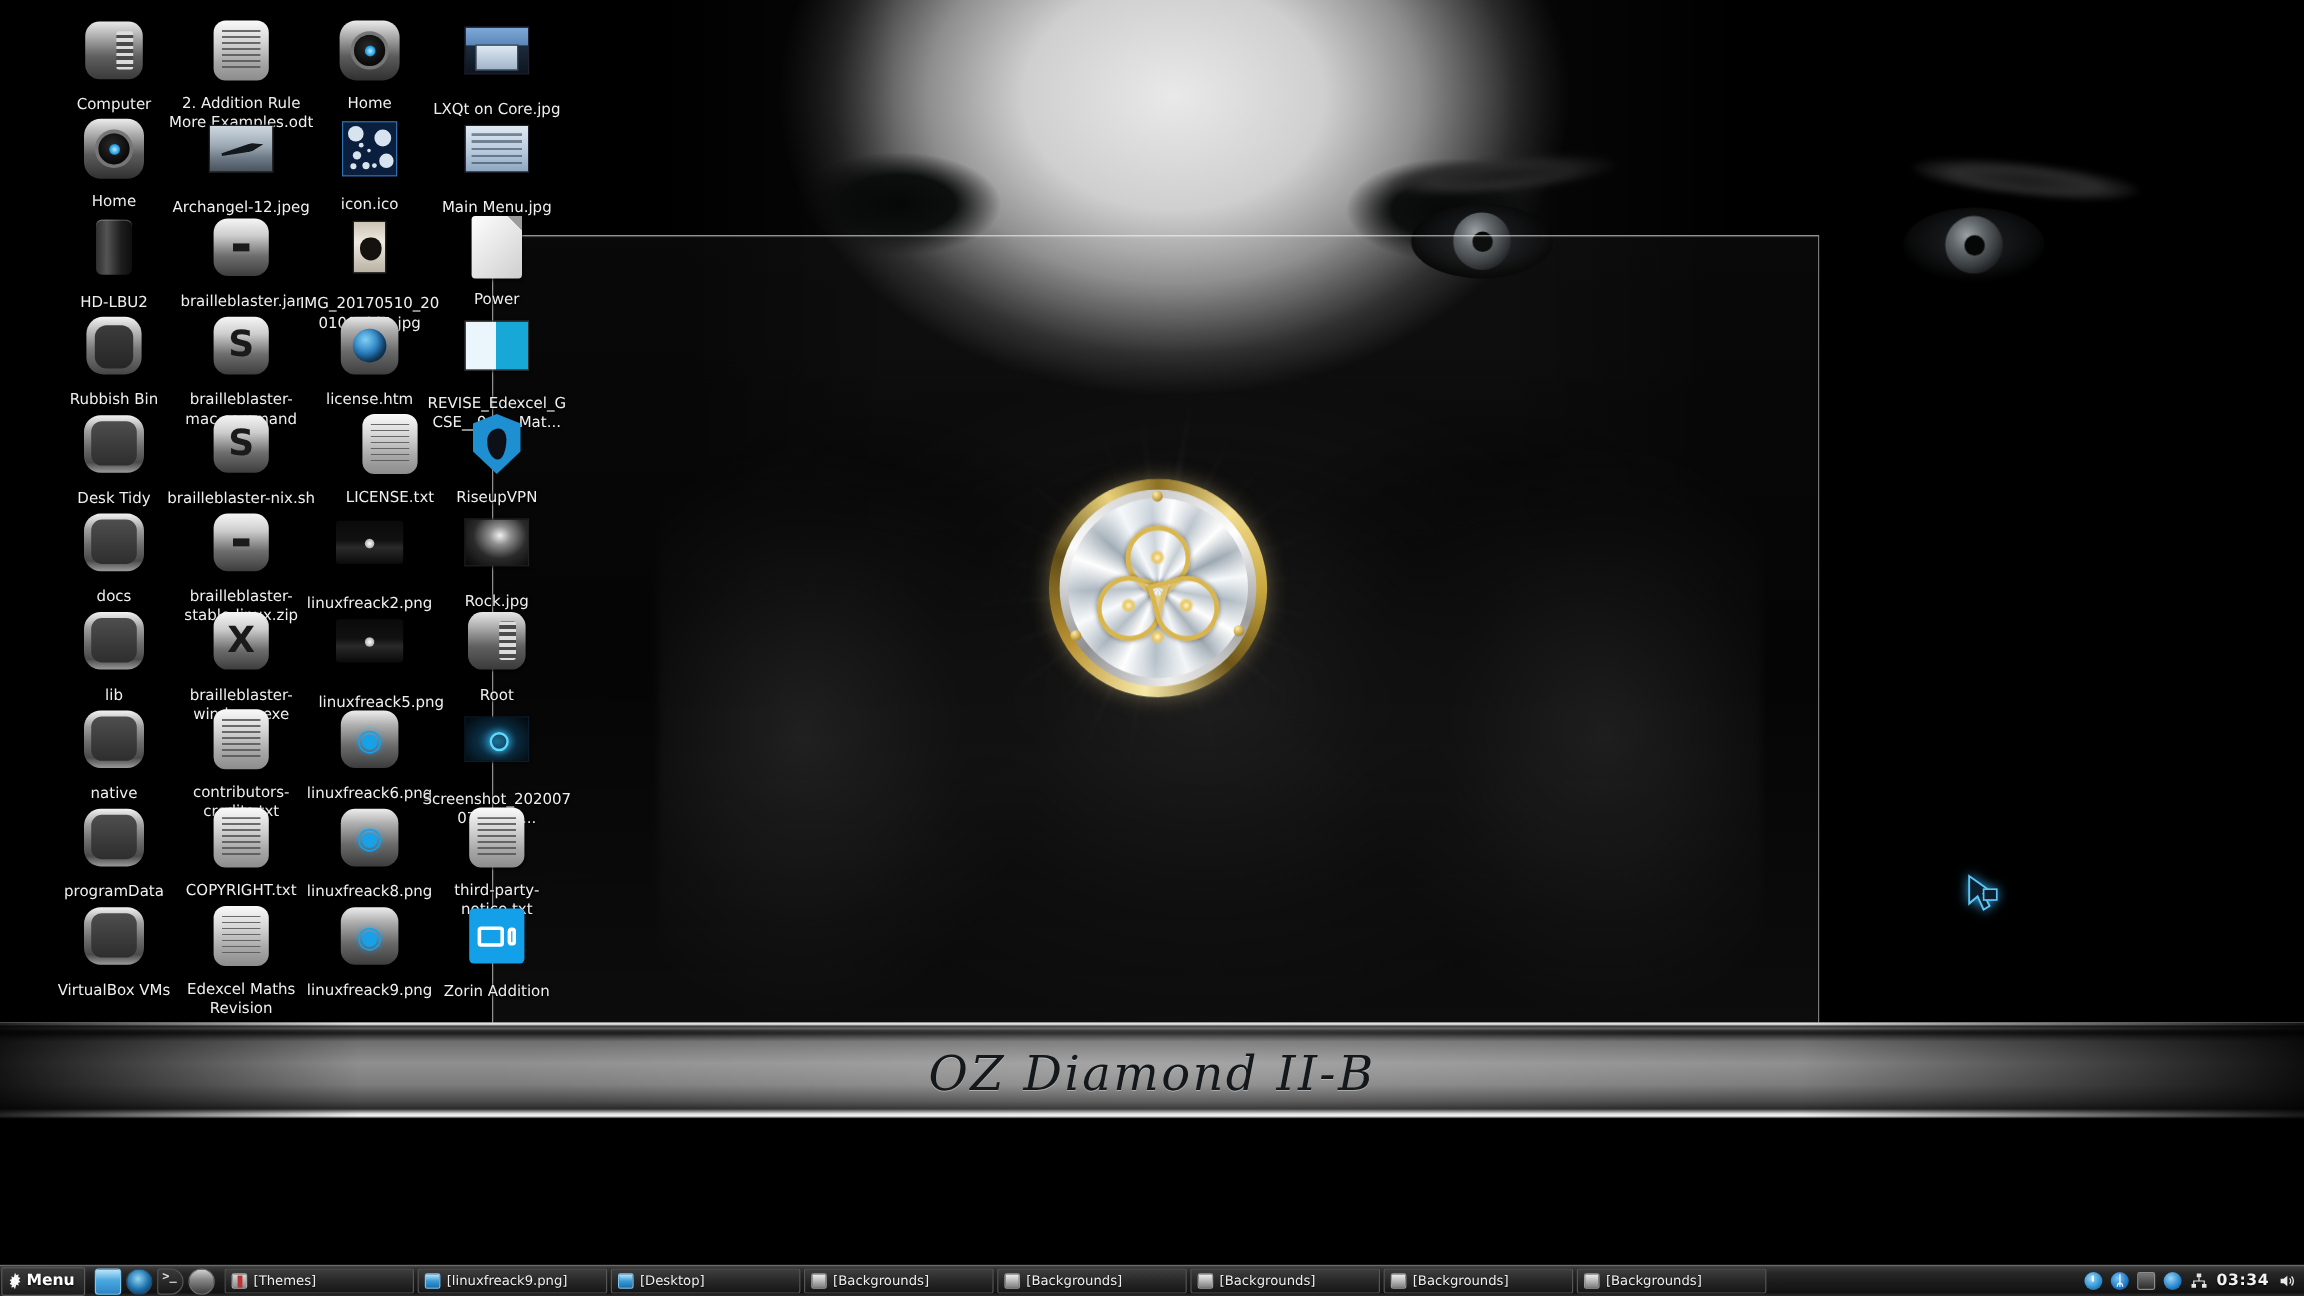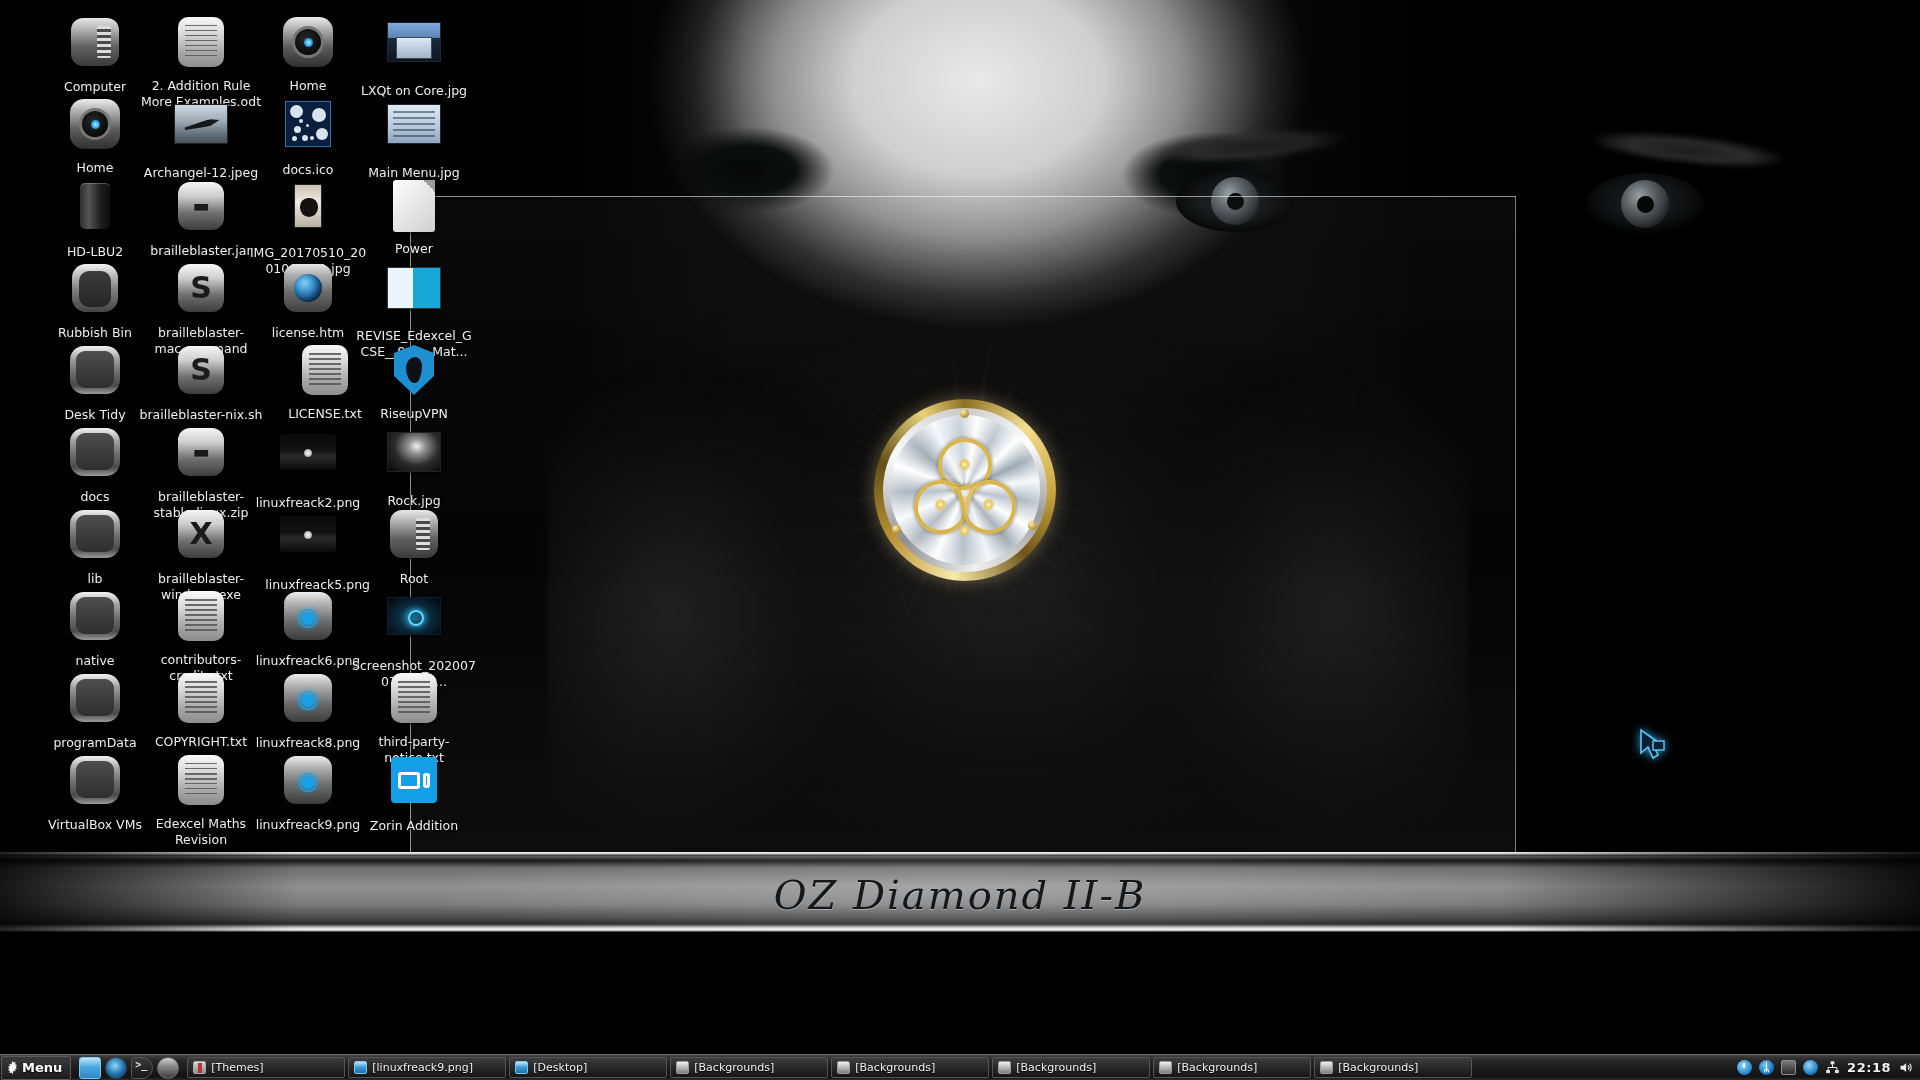--- a/index.html
+++ b/index.html
@@ -431,21 +431,21 @@
             <i style="left: 26px; top: 6px; width: 14px; height: 14px; opacity: 0.92;"></i>
             <i style="left: 30px; top: 26px; width: 12px; height: 12px; opacity: 0.92;"></i>
             <i style="left: 8px; top: 24px; width: 7px; height: 7px; opacity: 0.92;"></i>
             <i style="left: 6px; top: 34px; width: 5px; height: 5px; opacity: 0.92;"></i>
             <i style="left: 16px; top: 33px; width: 6px; height: 6px; opacity: 0.92;"></i>
             <i style="left: 24px; top: 34px; width: 4px; height: 4px; opacity: 0.92;"></i>
             <i style="left: 13px; top: 17px; width: 4px; height: 4px; opacity: 0.92;"></i>
             <i style="left: 20px; top: 22px; width: 3px; height: 3px; opacity: 0.92;"></i>
           </div>
         </div>
-        <div class="cap">docs.ico</div>
+        <div class="cap">icon.ico</div>
       </div>
       <div class="dicon" style="left: 352px; top: 96px;">
         <div class="glyph">
           <div class="g-menu"></div>
         </div>
         <div class="cap">Main Menu.jpg</div>
       </div>
       <div class="dicon" style="left: 33px; top: 178px;">
         <div class="glyph">
           <div class="g-hd"></div>
@@ -710,20 +710,20 @@
           <div class="trayico t-bt">ᛦ</div>
           <div class="trayico t-disp"></div>
           <div class="trayico t-circ"></div>
           <svg viewBox="0 0 24 24" class="trayico t-net">
             <rect x="9" y="2" width="6" height="5" fill="#e6e6e6"></rect>
             <rect x="2" y="16" width="6" height="5" fill="#e6e6e6"></rect>
             <rect x="16" y="16" width="6" height="5" fill="#e6e6e6"></rect>
             <path d="M12 7v5M5 16v-4h14v4" stroke="#e6e6e6" stroke-width="1.6" fill="none"></path>
           </svg>
         </div>
-      <span id="clock-text">22:18</span>
+      <span id="clock-text">03:34</span>
       <svg class="trayico t-vol" viewBox="0 0 24 24">
         <path fill="#eaeaea" d="M4 9v6h4l5 4V5L8 9H4z"></path>
         <path fill="none" stroke="#eaeaea" stroke-width="1.8" d="M16 8.5a5 5 0 0 1 0 7M18.6 6a8.6 8.6 0 0 1 0 12"></path>
       </svg>
     </div>
   </div>
 </div>
 
 </body></html>

